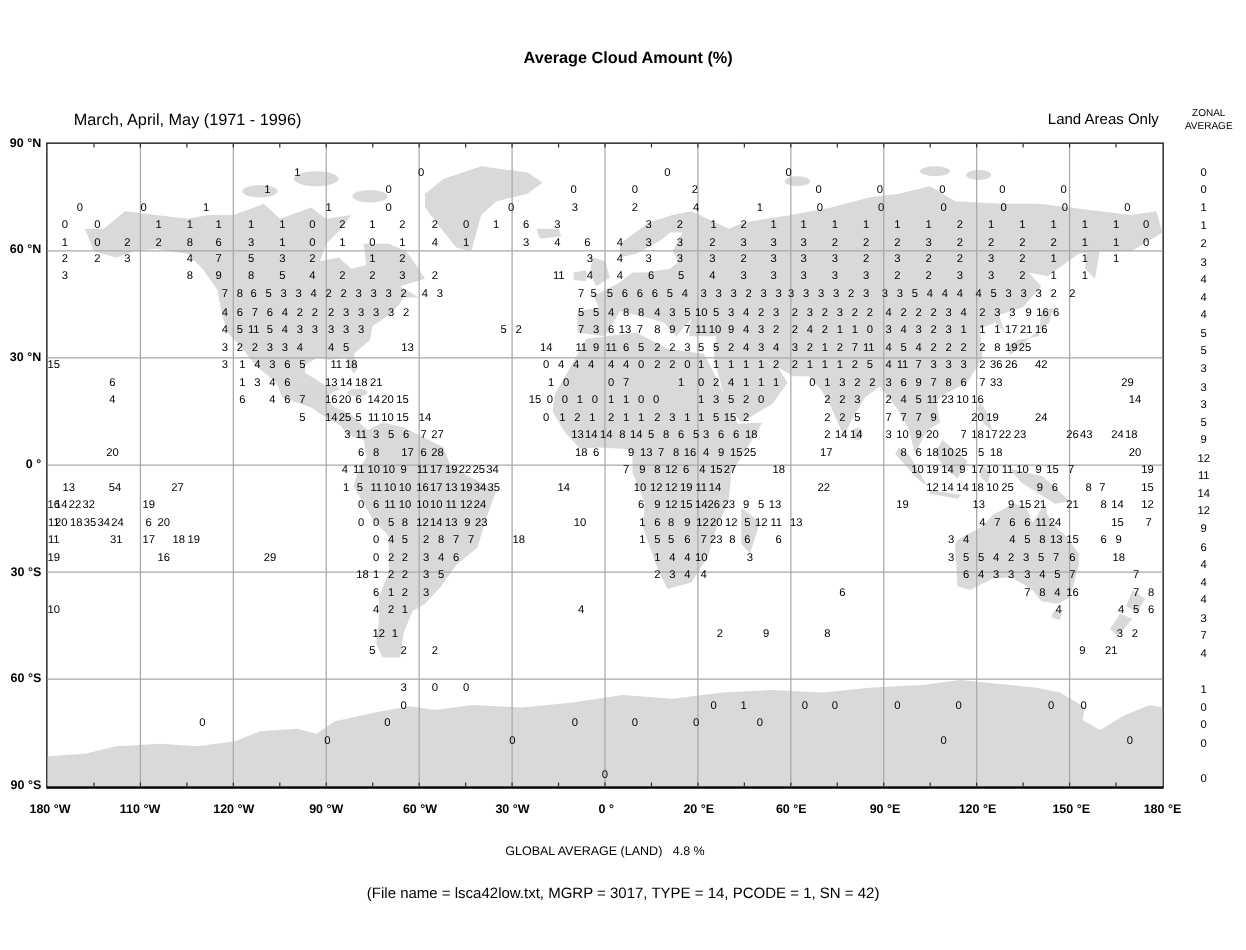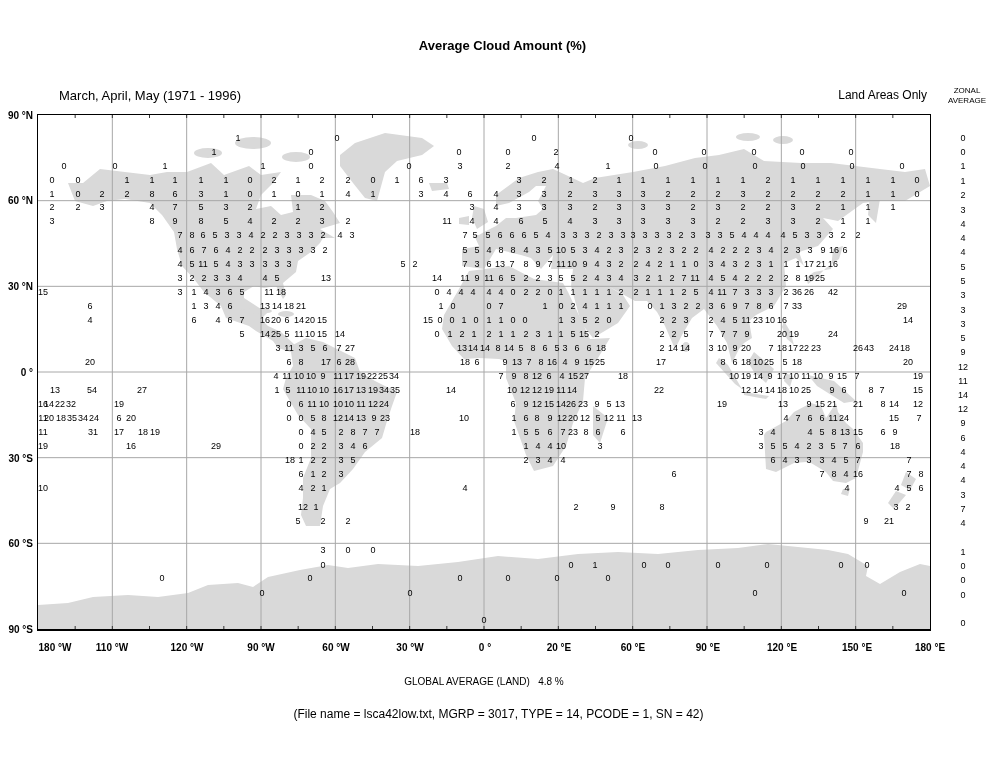--- a/index.html
+++ b/index.html
@@ -976,21 +976,21 @@
       <span class="zv" style="left: 963px; top: 580px;">0</span>
       <span class="zv" style="left: 963px; top: 595px;">0</span>
       <span class="zv" style="left: 963px; top: 623px;">0</span>
       <span class="lat-label" style="left: 0px; top: 115px;">90 °N</span>
       <span class="lat-label" style="left: 0px; top: 200px;">60 °N</span>
       <span class="lat-label" style="left: 0px; top: 286px;">30 °N</span>
       <span class="lat-label" style="left: 0px; top: 372px;">0 °</span>
       <span class="lat-label" style="left: 0px; top: 458px;">30 °S</span>
       <span class="lat-label" style="left: 0px; top: 543px;">60 °S</span>
       <span class="lat-label" style="left: 0px; top: 629px;">90 °S</span>
-      <span class="lon-label" style="left: 55px;">180 °W</span>
+      <span class="lon-label" style="left: 40px;">180 °W</span>
       <span class="lon-label" style="left: 112px;">110 °W</span>
       <span class="lon-label" style="left: 187px;">120 °W</span>
       <span class="lon-label" style="left: 261px;">90 °W</span>
       <span class="lon-label" style="left: 336px;">60 °W</span>
       <span class="lon-label" style="left: 410px;">30 °W</span>
       <span class="lon-label" style="left: 485px;">0 °</span>
       <span class="lon-label" style="left: 559px;">20 °E</span>
       <span class="lon-label" style="left: 633px;">60 °E</span>
       <span class="lon-label" style="left: 708px;">90 °E</span>
       <span class="lon-label" style="left: 782px;">120 °E</span>

